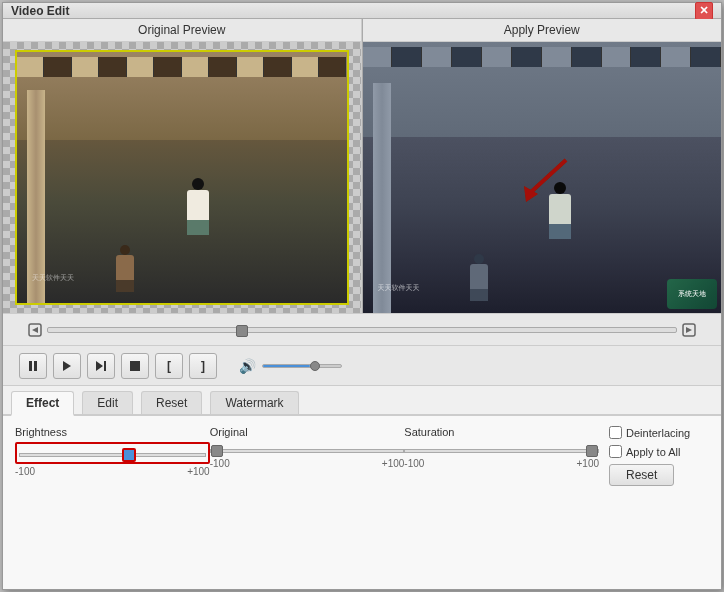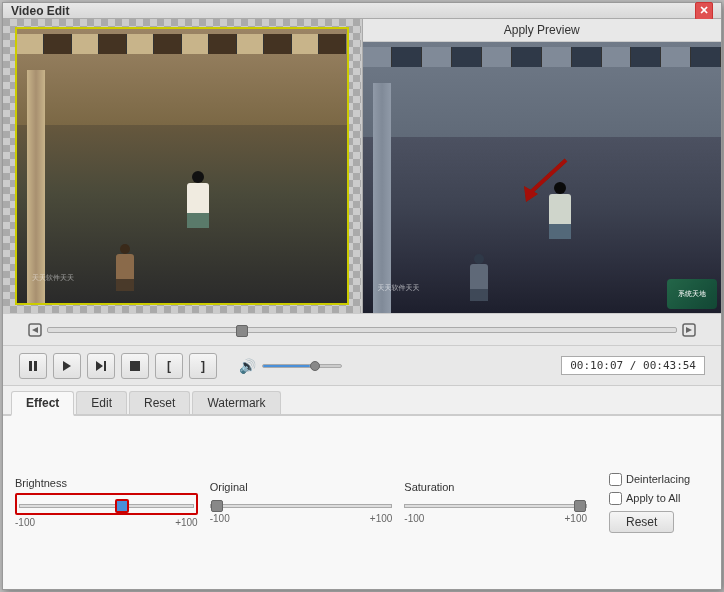--- a/index.html
+++ b/index.html
@@ -303,42 +303,42 @@
       flex-shrink: 0;
     }
     .tab {
       padding: 4px 14px;
       font-size: 12px;
       cursor: pointer;
       border: 1px solid #ccc;
       border-bottom: none;
       background: #e0e0e0;
       color: #333;
-      margin-right: 2px;
+      margin-right: 8px;
       border-radius: 3px 3px 0 0;
     }
     .tab.active {
       background: #f8f8f8;
       border-bottom: 2px solid #f8f8f8;
       margin-bottom: -2px;
       font-weight: bold;
     }
     
     .effect-panel {
       flex: 1;
       padding: 10px 12px;
       background: #f8f8f8;
       display: flex;
       flex-direction: column;
       gap: 8px;
     }
     .sliders-row {
       display: flex;
-      align-items: center;
-      gap: 12px;
+      align-items: flex-start;
+      gap: 0;
       flex: 1;
     }
     .slider-group {
       flex: 1;
       display: flex;
       flex-direction: column;
       align-items: center;
     }
     .slider-label {
       font-size: 11px;
@@ -481,20 +481,21 @@
 <div class="dialog">
 
   <div class="title-bar">
     <span class="title-bar-text">Video Edit</span>
     <div class="close-btn">✕</div>
   </div>
 
   <div class="preview-area">
 
     <div class="preview-panel">
+      <div class="preview-label">Original Preview</div>
       <div class="preview-content">
         <div class="checker-bg"></div>
         <div class="video-frame">
           <div class="scene-bg">
             <div class="arch-top">
               <div class="piano-keys">
                 <div class="pk"></div>
                 <div class="pk dark"></div>
                 <div class="pk"></div>
                 <div class="pk dark"></div>
@@ -619,23 +620,20 @@
     <div class="ctrl-btn" style="font-size:12px;font-weight:bold;">]</div>
 
     <div class="vol-area">
       <span class="vol-icon">🔊</span>
       <div class="vol-track">
         <div class="vol-fill"></div>
         <div class="vol-thumb"></div>
       </div>
     </div>
 
-    <div class="time-display">
-      <span>00:10:07</span><span> / </span><span>00:43:54</span>
-    </div>
   </div>
 
   <div class="tabs-row">
     <div class="tab active">Effect</div>
     <div class="tab">Edit</div>
     <div class="tab">Reset</div>
     <div class="tab">Watermark</div>
   </div>
 
   <div class="effect-panel">

